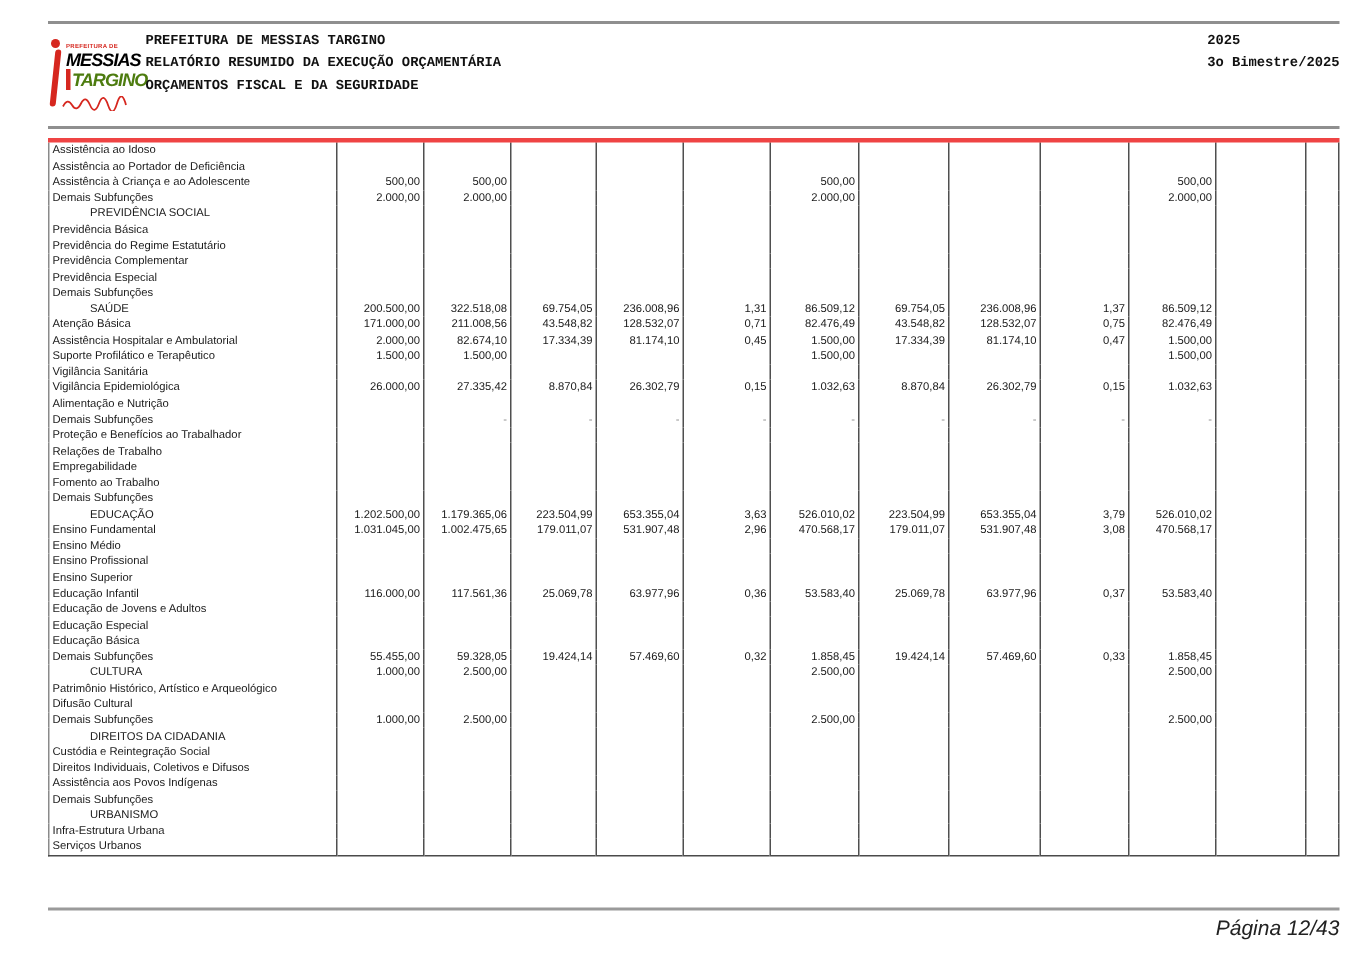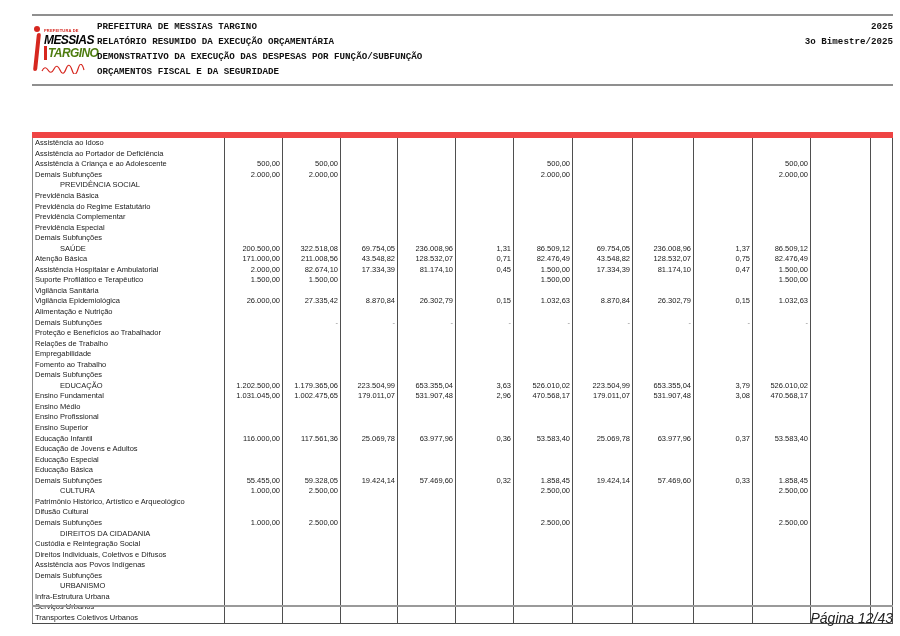--- a/index.html
+++ b/index.html
@@ -14,27 +14,27 @@
   .logo{position:absolute;left:33px;top:24px;width:58px;height:56px;}
   .logo-mark{position:absolute;left:0;top:2px;width:10px;height:46px;}
   .logo-dot{position:absolute;left:1px;top:0;width:6px;height:6px;border-radius:50%;background:#d6271f;}
   .logo-bar{position:absolute;left:2px;top:7px;width:4px;height:38px;background:#d6271f;border-radius:2px;transform:skewX(-6deg);}
   .logo-toptext{position:absolute;left:11px;top:4px;font-size:4px;letter-spacing:.2px;color:#d6271f;font-weight:bold;white-space:nowrap;}
   .logo-name1{position:absolute;left:11px;top:9px;font-size:12px;font-weight:bold;font-style:italic;color:#000000;letter-spacing:-.6px;}
   .logo-name2{position:absolute;left:11px;top:22px;font-size:12px;font-weight:bold;font-style:italic;color:#4d7c0f;letter-spacing:-.6px;border-left:3px solid #d6271f;padding-left:1px;}
   .logo-tagline{position:absolute;left:8px;top:40px;width:46px;height:10px;}
   .hdr-text{position:absolute;left:97px;top:19px;font-family:"Liberation Mono","DejaVu Sans Mono",monospace;
             font-weight:bold;font-size:9.2px;line-height:15px;white-space:nowrap;color:#111;}
-  .hdr-right{position:absolute;right:7px;top:19px;text-align:right;font-family:"Liberation Mono","DejaVu Sans Mono",monospace;
+  .hdr-right{position:absolute;right:7px;top:19px;text-align:left;font-family:"Liberation Mono","DejaVu Sans Mono",monospace;
              font-weight:bold;font-size:9.2px;line-height:15px;white-space:nowrap;color:#111;}
 
   
   .table-wrap{position:absolute;left:32px;top:92px;width:862px;}
   table.report{border-collapse:collapse;table-layout:fixed;width:861px;
-               border-top:6px solid #ef4444;border-left:1px solid #8a8a8a;border-bottom:1.5px solid #4a4a4a;margin-top:40px;}
+               border-top:3px solid #ef4444;border-left:1px solid #8a8a8a;border-bottom:1.5px solid #4a4a4a;}
   table.report td{border-right:1px solid #4f4f4f;font-size:7.5px;line-height:8px;height:10.55px;
                   padding:0 2px;vertical-align:middle;white-space:nowrap;overflow:hidden;color:#1a1a1a;}
   td.lbl{text-align:left;padding-left:2px;}
   tr.section td.lbl{padding-left:27px;}
   td.num{text-align:right;}
   td.num.dash{color:#8d8d8d;}
 
   .footer{position:absolute;right:7px;top:610px;font-family:Liberation Sans, sans-serif;
           font-style:italic;font-size:14px;color:#222;}
 </style>
@@ -54,21 +54,20 @@
     <div class="logo-name1">MESSIAS</div>
     <div class="logo-name2">TARGINO</div>
     <svg class="logo-tagline" viewBox="0 0 46 10">
       <path d="M1,7 Q4,1 7,6 T13,5 T19,6 T25,5 T31,6 T37,5 T43,6" fill="none" stroke="#d6271f" stroke-width="1.2"></path>
     </svg>
   </div>
 
   <div class="hdr-text">
     <div>PREFEITURA DE MESSIAS TARGINO</div>
     <div>RELATÓRIO RESUMIDO DA EXECUÇÃO ORÇAMENTÁRIA</div>
-    <div>DEMONSTRATIVO DA EXECUÇÃO DAS DESPESAS POR FUNÇÃO/SUBFUNÇÃO</div>
     <div>ORÇAMENTOS FISCAL E DA SEGURIDADE</div>
   </div>
 
   <div class="hdr-right">
     <div>2025</div>
     <div>3o Bimestre/2025</div>
   </div>
 
   <div class="rule mid-rule"></div>
 
@@ -758,35 +757,20 @@
             <td class="num"></td>
             <td class="num"></td>
             <td class="num"></td>
             <td class="num"></td>
             <td class="num"></td>
             <td class="num"></td>
             <td class="num"></td>
             <td class="num"></td>
             <td class="num"></td>
           </tr>
-          <tr>
-            <td class="lbl">Transportes Coletivos Urbanos</td>
-            <td class="num"></td>
-            <td class="num"></td>
-            <td class="num"></td>
-            <td class="num"></td>
-            <td class="num"></td>
-            <td class="num"></td>
-            <td class="num"></td>
-            <td class="num"></td>
-            <td class="num"></td>
-            <td class="num"></td>
-            <td class="num"></td>
-            <td class="num"></td>
-          </tr>
         </tbody>
     </table>
   </div>
 
   <div class="rule under-table-rule"></div>
 
   <div class="footer">Página 12/43</div>
 
 </div>
 

